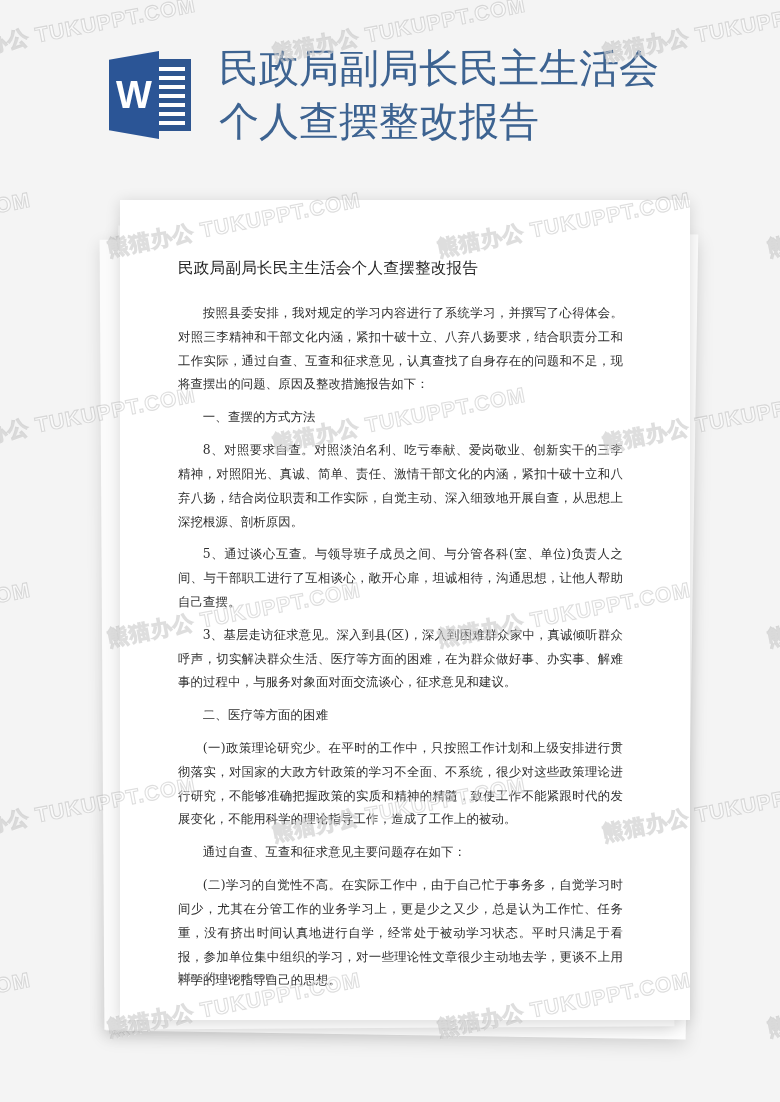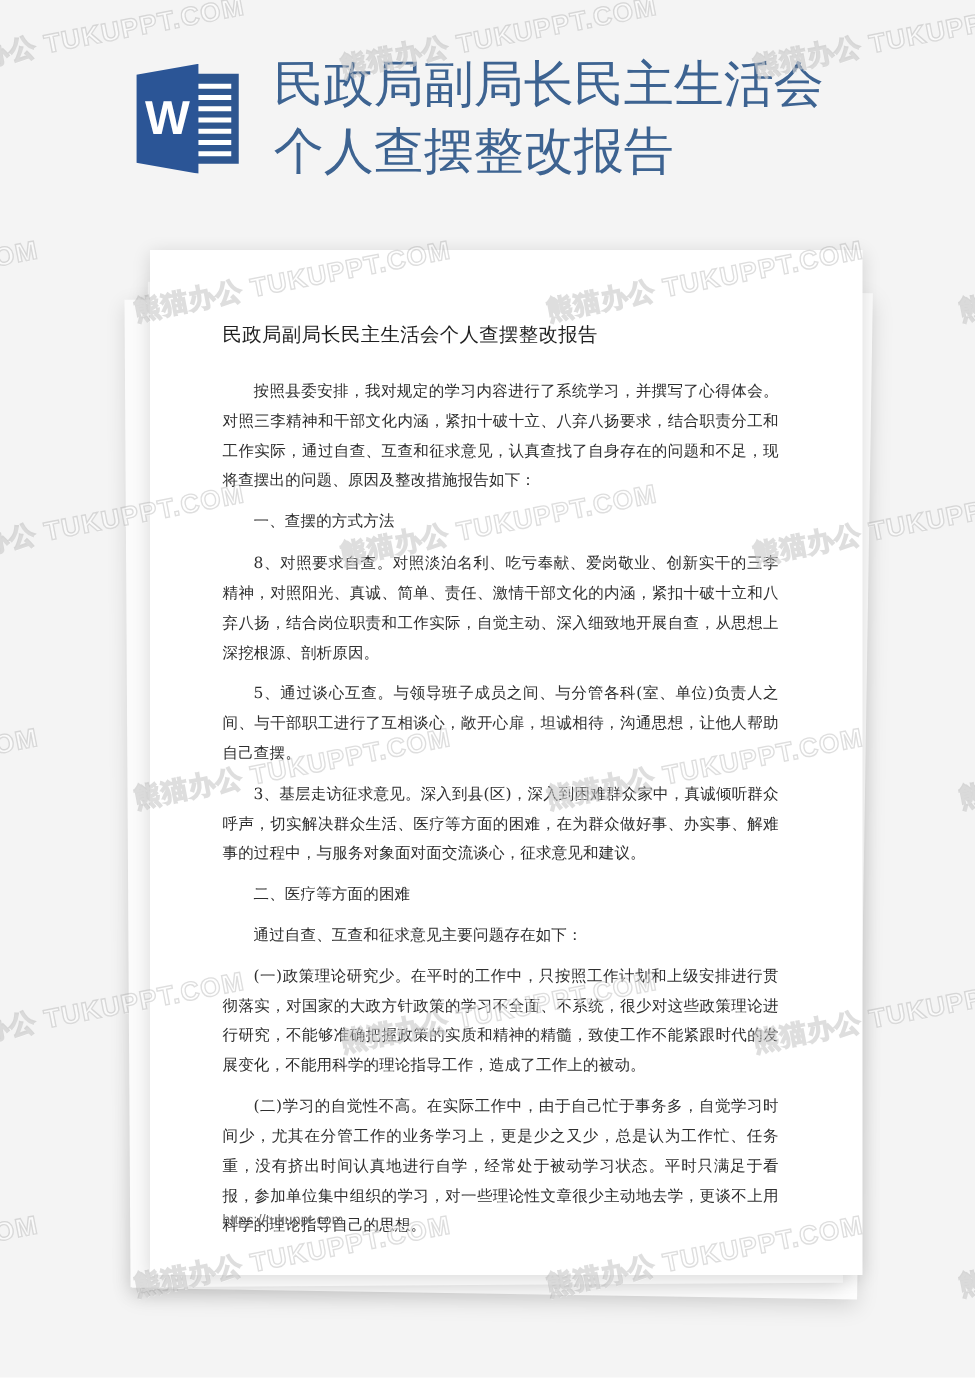--- a/index.html
+++ b/index.html
@@ -218,22 +218,22 @@
     <div class="doc">
 
       <h1 class="doc-title">民政局副局长民主生活会个人查摆整改报告</h1>
 
       <p>按照县委安排，我对规定的学习内容进行了系统学习，并撰写了心得体会。对照三李精神和干部文化内涵，紧扣十破十立、八弃八扬要求，结合职责分工和工作实际，通过自查、互查和征求意见，认真查找了自身存在的问题和不足，现将查摆出的问题、原因及整改措施报告如下：</p>
       <p class="heading">一、查摆的方式方法</p>
       <p>8、对照要求自查。对照淡泊名利、吃亏奉献、爱岗敬业、创新实干的三李精神，对照阳光、真诚、简单、责任、激情干部文化的内涵，紧扣十破十立和八弃八扬，结合岗位职责和工作实际，自觉主动、深入细致地开展自查，从思想上深挖根源、剖析原因。</p>
       <p>5、通过谈心互查。与领导班子成员之间、与分管各科(室、单位)负责人之间、与干部职工进行了互相谈心，敞开心扉，坦诚相待，沟通思想，让他人帮助自己查摆。</p>
       <p>3、基层走访征求意见。深入到县(区)，深入到困难群众家中，真诚倾听群众呼声，切实解决群众生活、医疗等方面的困难，在为群众做好事、办实事、解难事的过程中，与服务对象面对面交流谈心，征求意见和建议。</p>
       <p class="heading">二、医疗等方面的困难</p>
+      <p>(一)政策理论研究少。在平时的工作中，只按照工作计划和上级安排进行贯彻落实，对国家的大政方针政策的学习不全面、不系统，很少对这些政策理论进行研究，不能够准确把握政策的实质和精神的精髓，致使工作不能紧跟时代的发展变化，不能用科学的理论指导工作，造成了工作上的被动。</p>
       <p>通过自查、互查和征求意见主要问题存在如下：</p>
-      <p>(一)政策理论研究少。在平时的工作中，只按照工作计划和上级安排进行贯彻落实，对国家的大政方针政策的学习不全面、不系统，很少对这些政策理论进行研究，不能够准确把握政策的实质和精神的精髓，致使工作不能紧跟时代的发展变化，不能用科学的理论指导工作，造成了工作上的被动。</p>
       <p>(二)学习的自觉性不高。在实际工作中，由于自己忙于事务多，自觉学习时间少，尤其在分管工作的业务学习上，更是少之又少，总是认为工作忙、任务重，没有挤出时间认真地进行自学，经常处于被动学习状态。平时只满足于看报，参加单位集中组织的学习，对一些理论性文章很少主动地去学，更谈不上用科学的理论指导自己的思想。</p>
 
       <div class="doc-footer">https://tukuppt.com</div>
     </div>
   </div>
 </div>
 
 <div class="watermark-layer">
     <div class="wm" style="left: -60px; top: 40px;">熊猫办公 TUKUPPT.COM</div>
     <div class="wm" style="left: 270px; top: 40px;">熊猫办公 TUKUPPT.COM</div>

